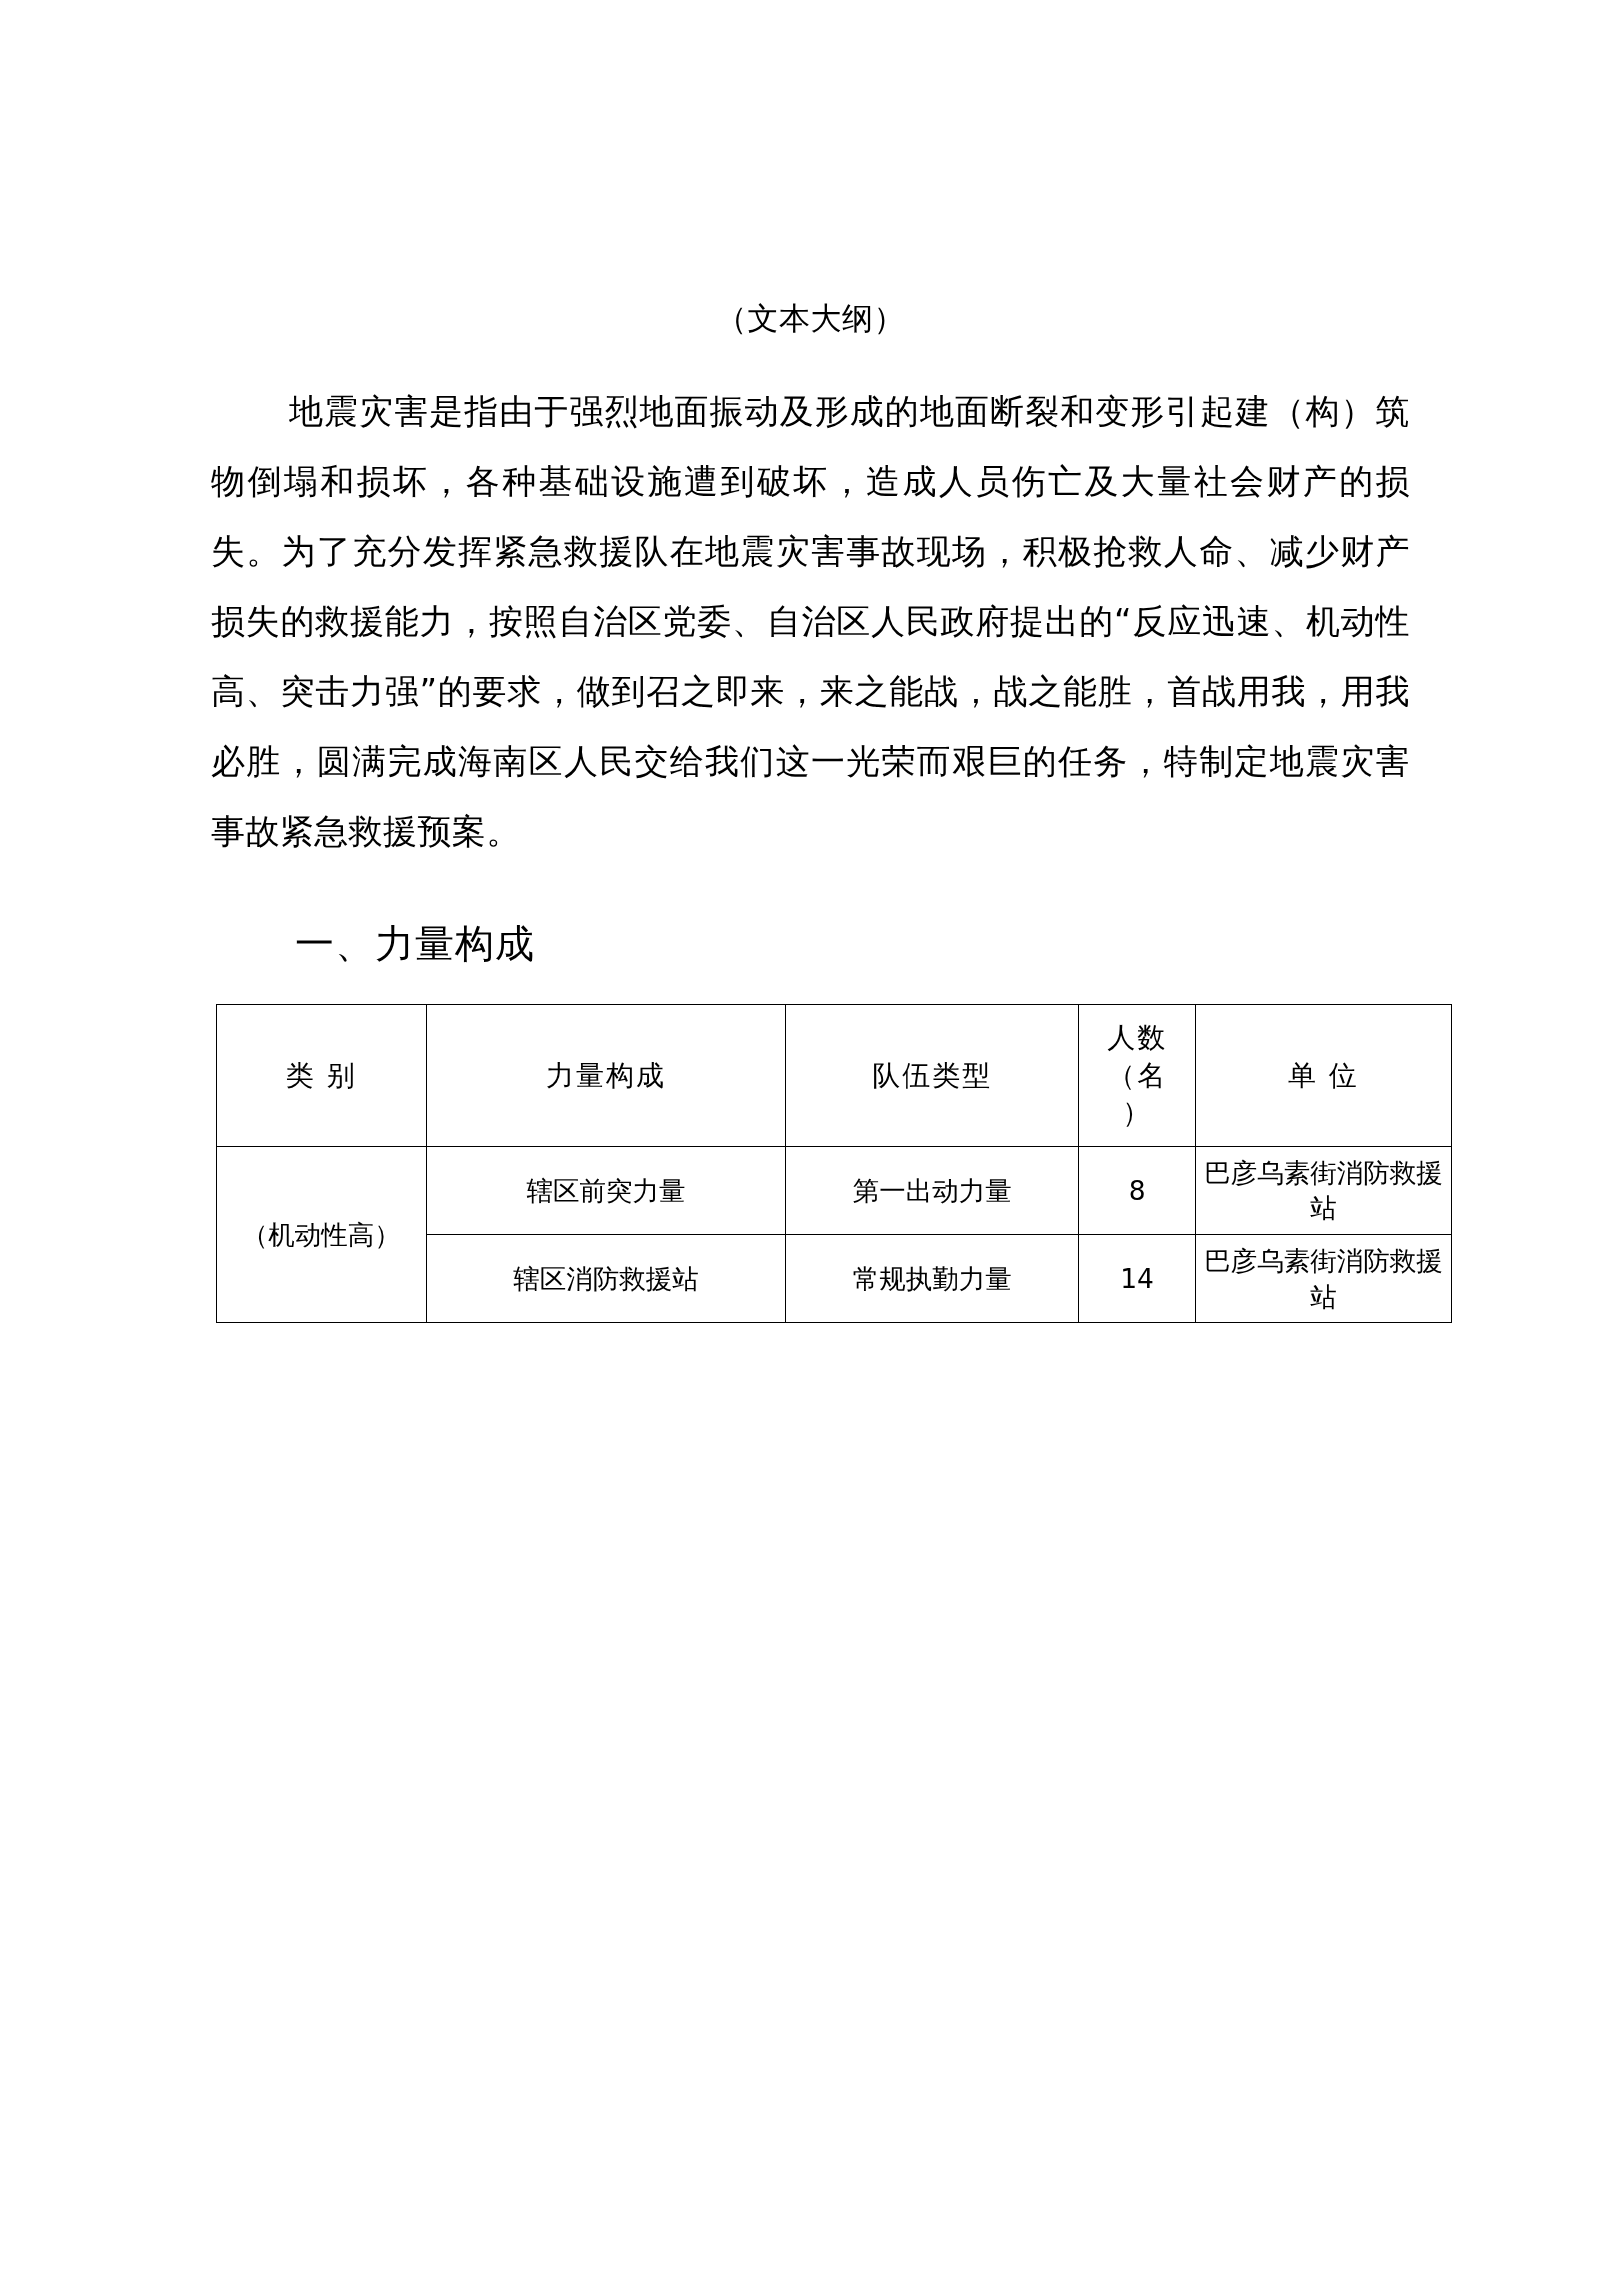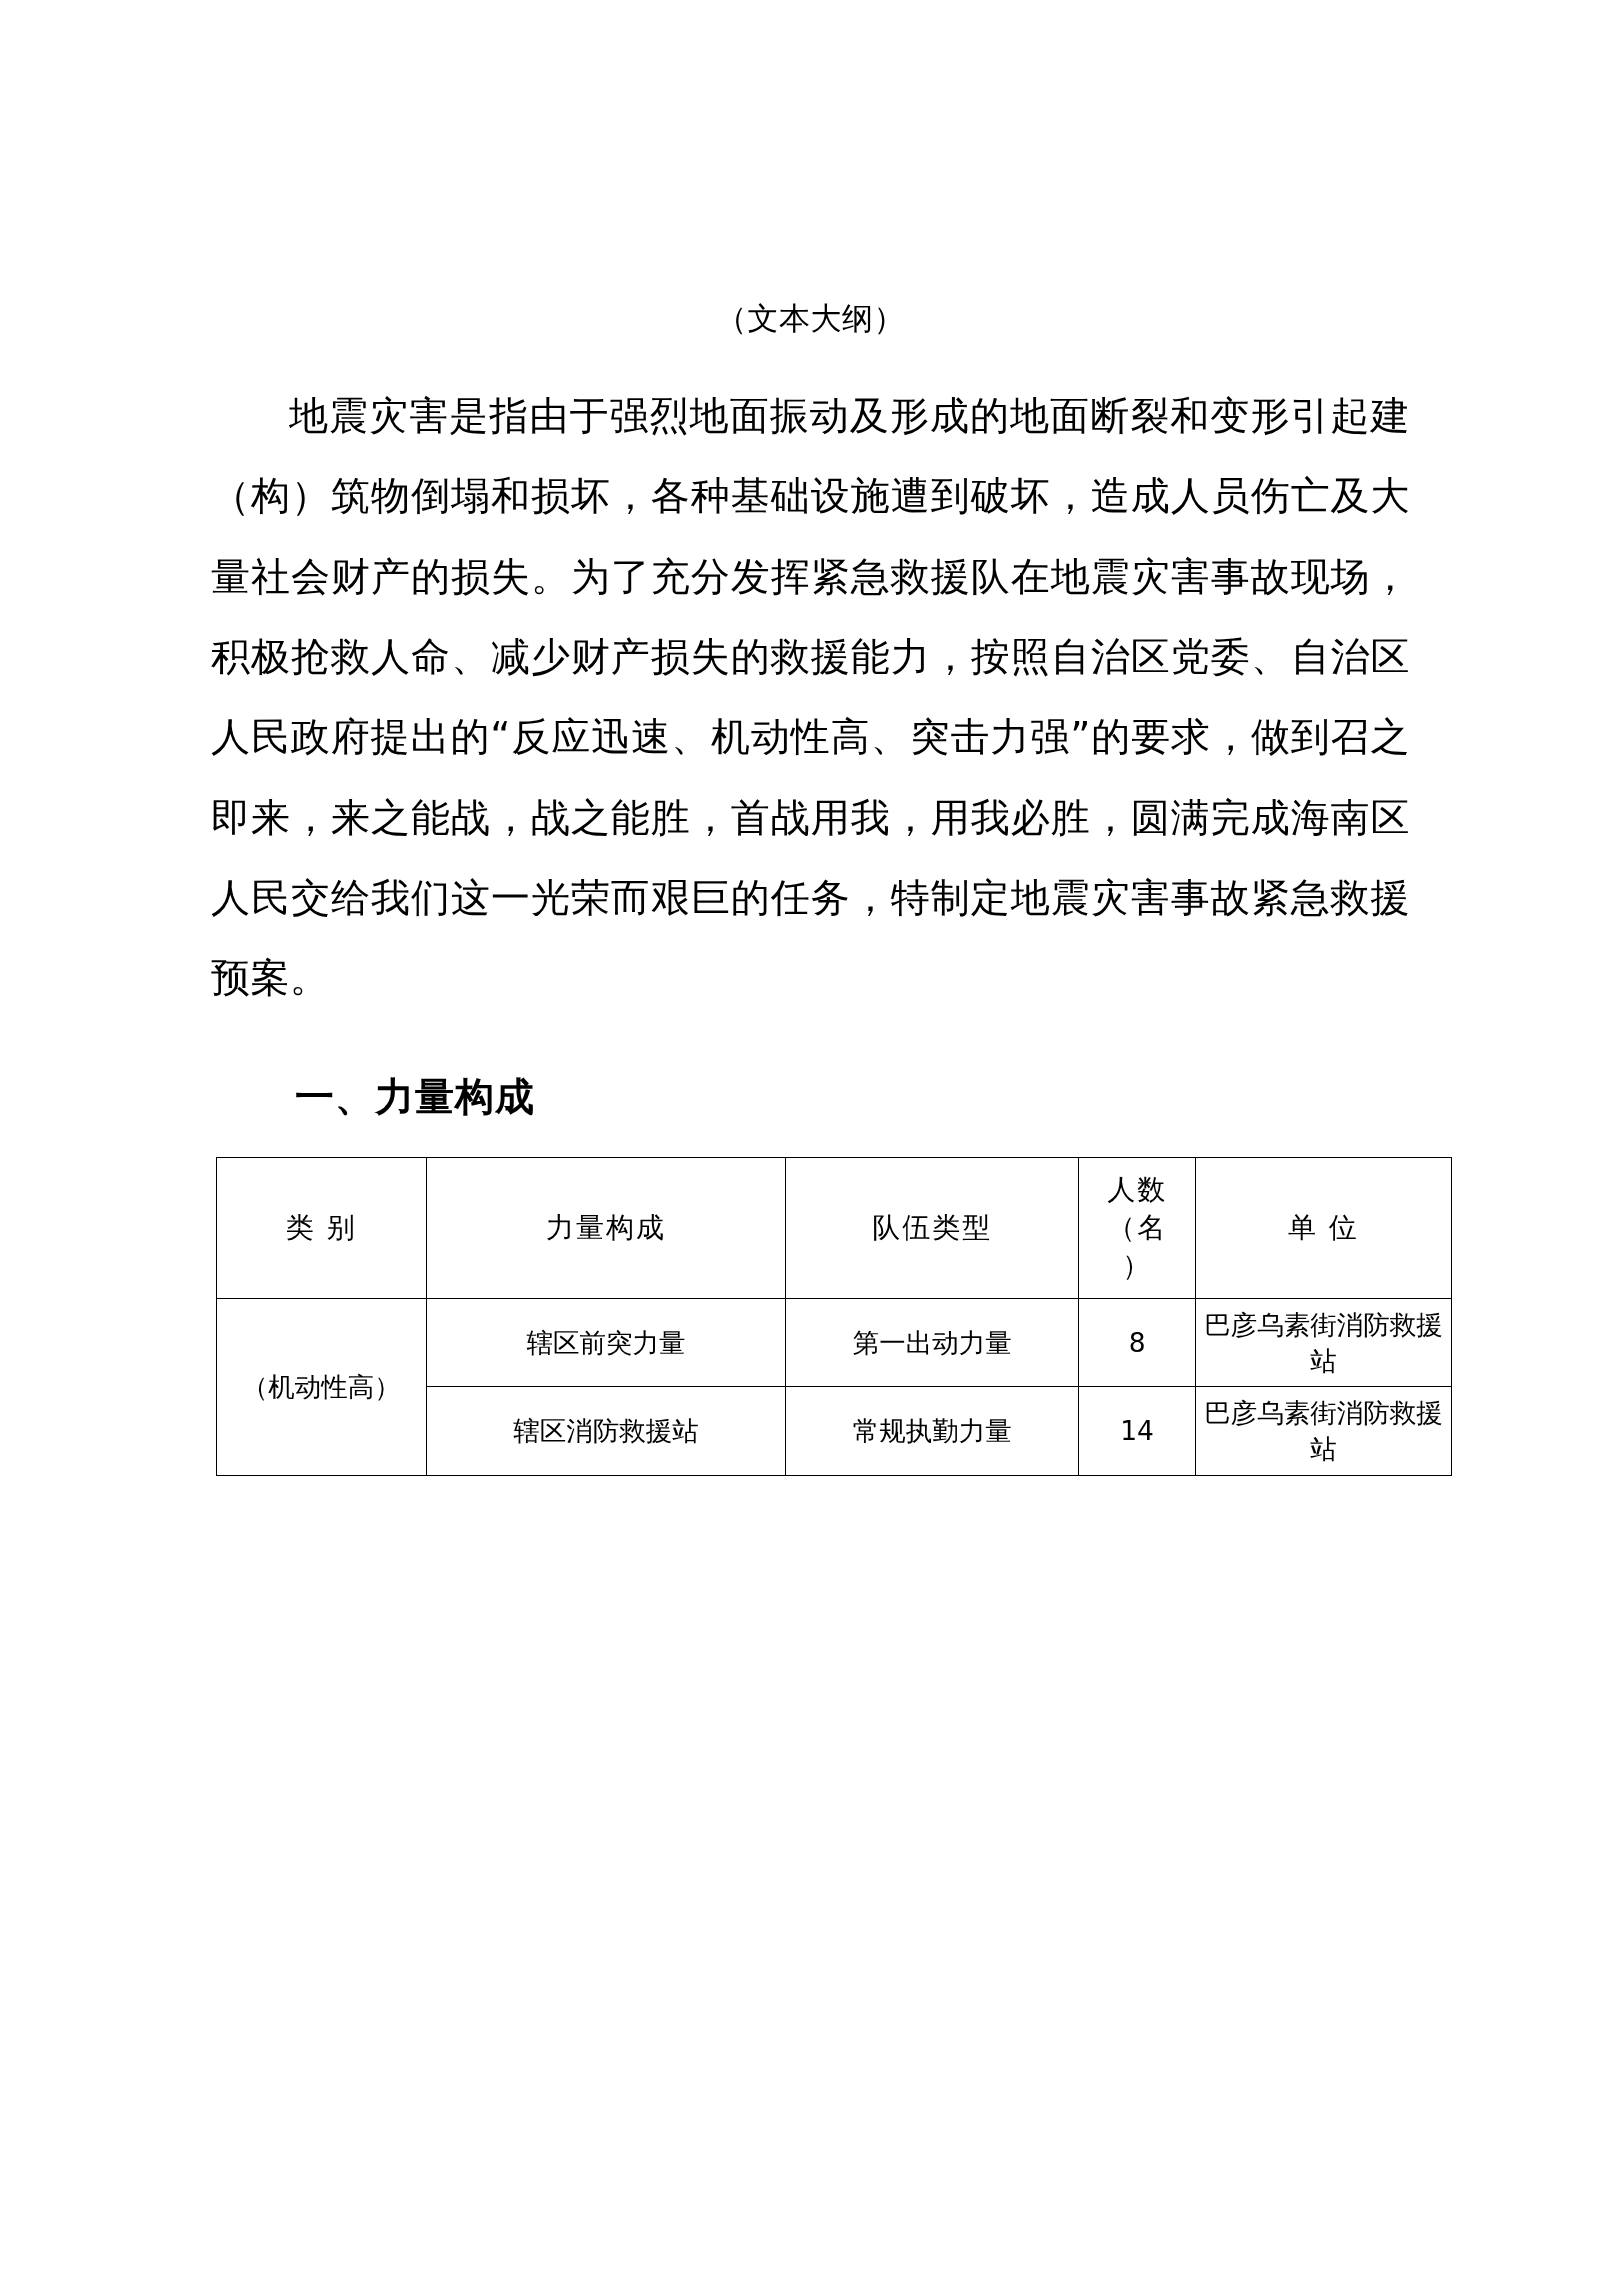--- a/index.html
+++ b/index.html
@@ -38,33 +38,32 @@
     letter-spacing: 0.5px;
   }
   .section-heading {
     margin-top: 43px;
     font-size: 39px;
     letter-spacing: 9.8px;
     padding-left: 84px;
   }
   .body-text {
     margin-top: 39px;
-    font-size: 39px;
+    font-size: 34px;
     line-height: 2.06;
     text-align: justify;
     text-justify: inter-ideograph;
     text-indent: 78px;
     letter-spacing: 0.4px;
   }
   .list-heading {
     margin-top: 51px;
     font-size: 39px;
     padding-left: 84px;
     letter-spacing: 1px;
-    font-weight: bold;
   }
   table.force-table {
     margin-top: 33px;
     border-collapse: collapse;
     width: 1191px;
     margin-left: 4.9px;
     table-layout: fixed;
   }
   table.force-table td {
     border: 1.5px solid #000000;

